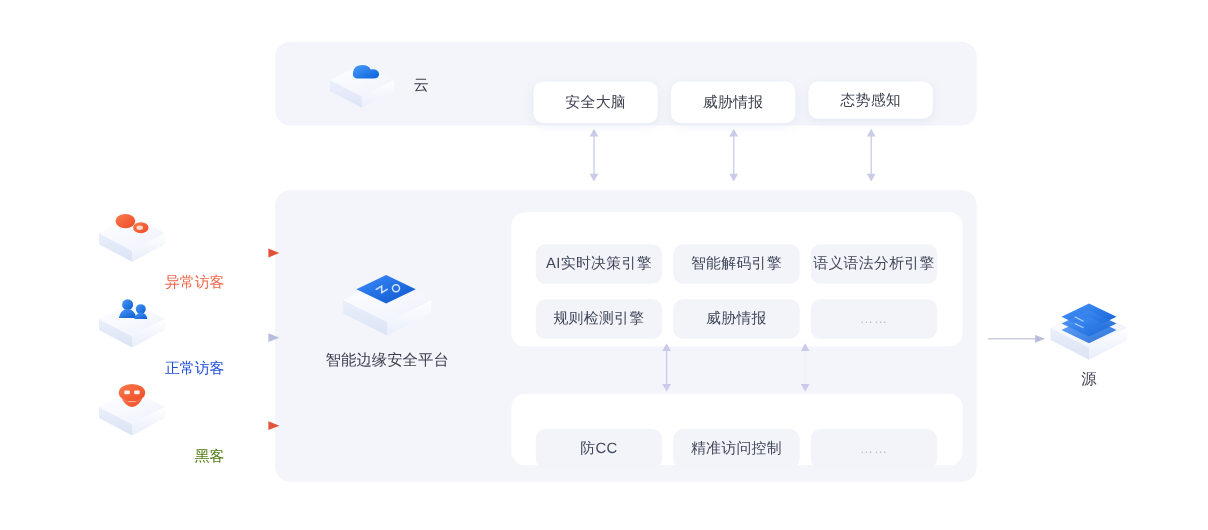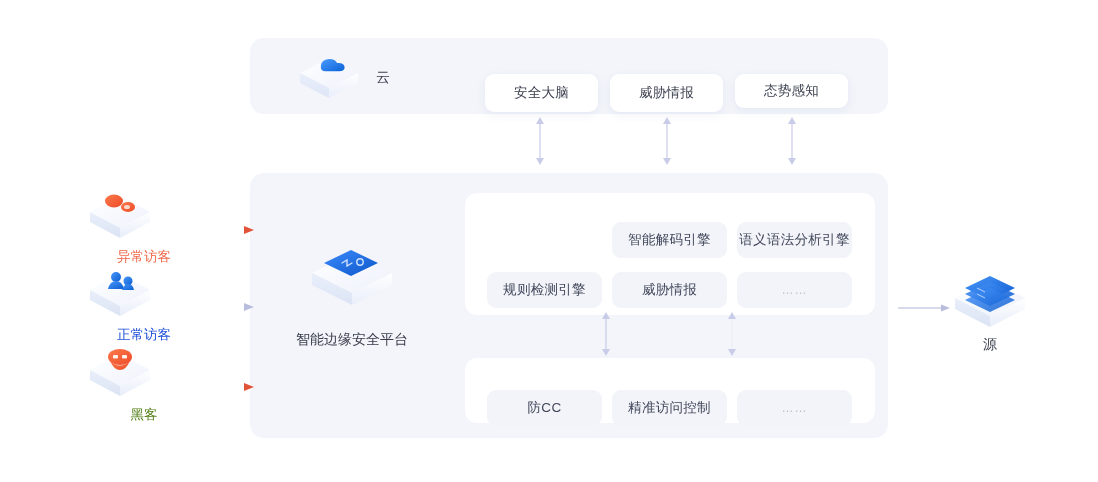--- a/index.html
+++ b/index.html
@@ -86,21 +86,21 @@
   #pc-2 { left: 737px; top: 373px; width: 115px; height: 36px; }
 
   
   #edge-node {
     position: absolute;
     left: 282px; top: 245px;
     width: 140px;
     text-align: center;
   }
   #edge-node .node-label {
-    margin-top: 22px;
+    margin-top: 10px;
     font-size: 14px;
     color: #3b3f4d;
     white-space: nowrap;
   }
 
   
   #cloud-node {
     position: absolute;
     left: 296px; top: 52px;
     display: flex;
@@ -109,21 +109,21 @@
   }
   #cloud-node .node-label {
     font-size: 14px;
     color: #3b3f4d;
   }
 
   
   .visitor {
     position: absolute;
     width: 120px;
-    text-align: center;
+    text-align: right;
   }
   .visitor .v-label {
     margin-top: 2px;
     font-size: 13.5px;
     white-space: nowrap;
   }
   #v-0 { left: 84px; top: 190px; }
   #v-1 { left: 84px; top: 268px; }
   #v-2 { left: 84px; top: 348px; }
 
@@ -253,20 +253,21 @@
         <polygon points="47,5 74,18 47,31 20,18" fill="url(#chipG)"></polygon>
         <g stroke="#cfe1ff" stroke-width="1.4" stroke-linecap="round" fill="none">
           <path d="M38,18 l5,-3 l0,6 l5,-3"></path>
           <circle cx="56" cy="17" r="3.2"></circle>
         </g>
       </svg>
     </span>
     <div class="node-label">智能边缘安全平台</div>
   </div>
 
+  <div class="card card-grey" id="ec-0">AI实时决策引擎</div>
   <div class="card card-grey" id="ec-1">智能解码引擎</div>
   <div class="card card-grey" id="ec-2">语义语法分析引擎</div>
   <div class="card card-grey" id="ec-3">规则检测引擎</div>
   <div class="card card-grey" id="ec-4">威胁情报</div>
   <div class="card card-grey dots" id="ec-5">……</div>
 
   <div class="v-arrow" id="va-m0">
     <svg width="12" height="44" viewBox="0 0 12 44">
       <line x1="6" y1="5" x2="6" y2="39" stroke="#C9CCE8" stroke-width="1.2"></line>
       <polygon points="6,0 10,7 2,7" fill="#C9CCE8"></polygon>

